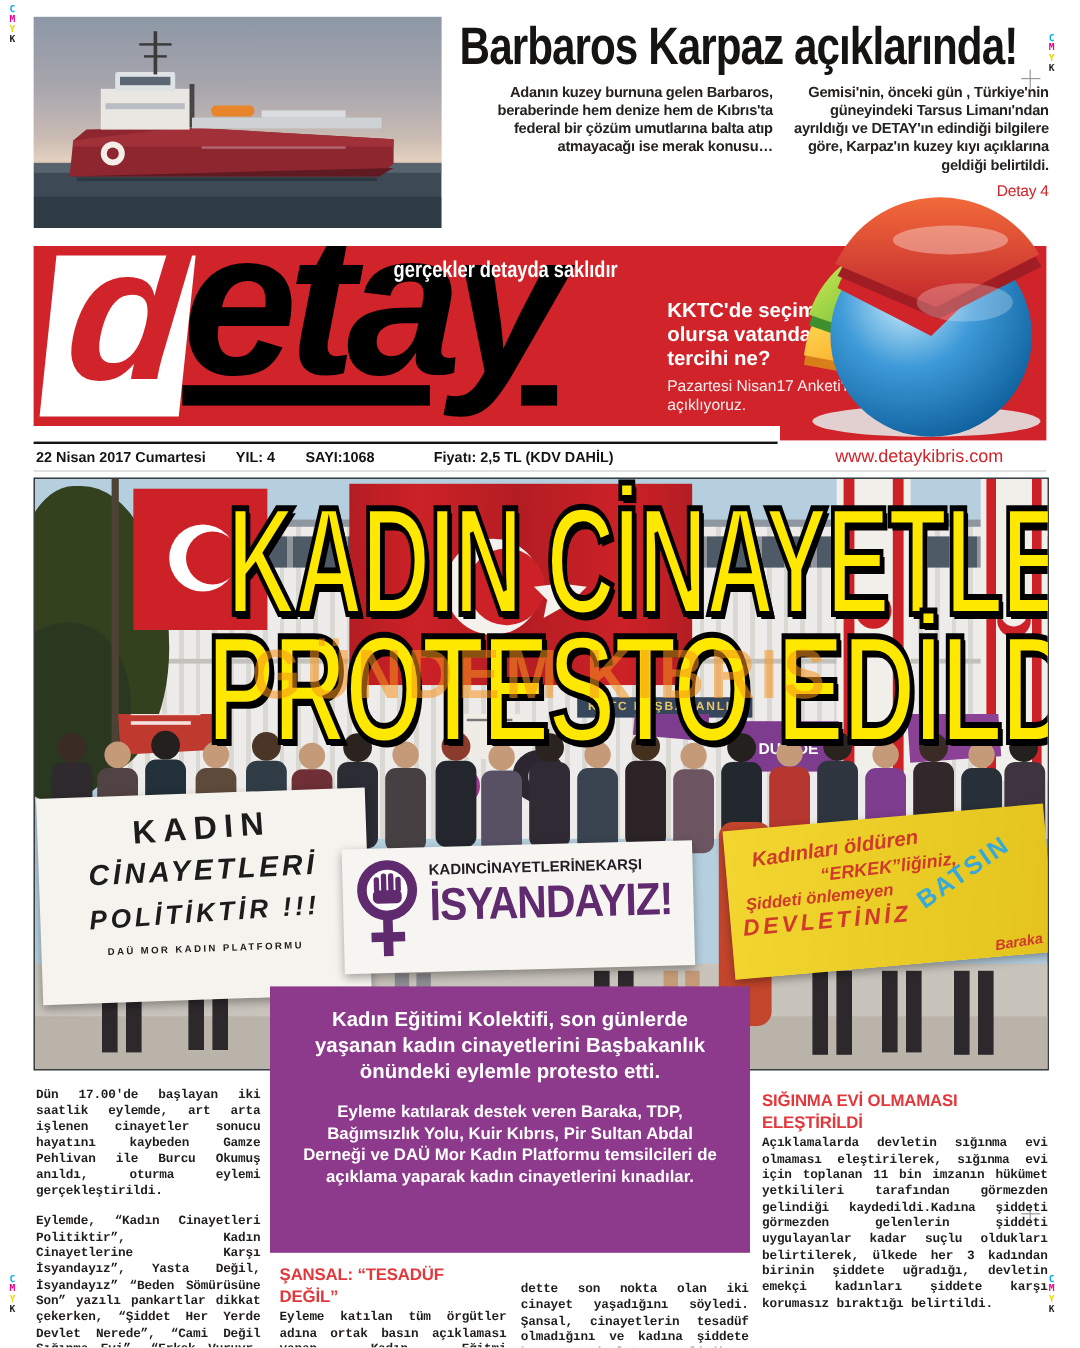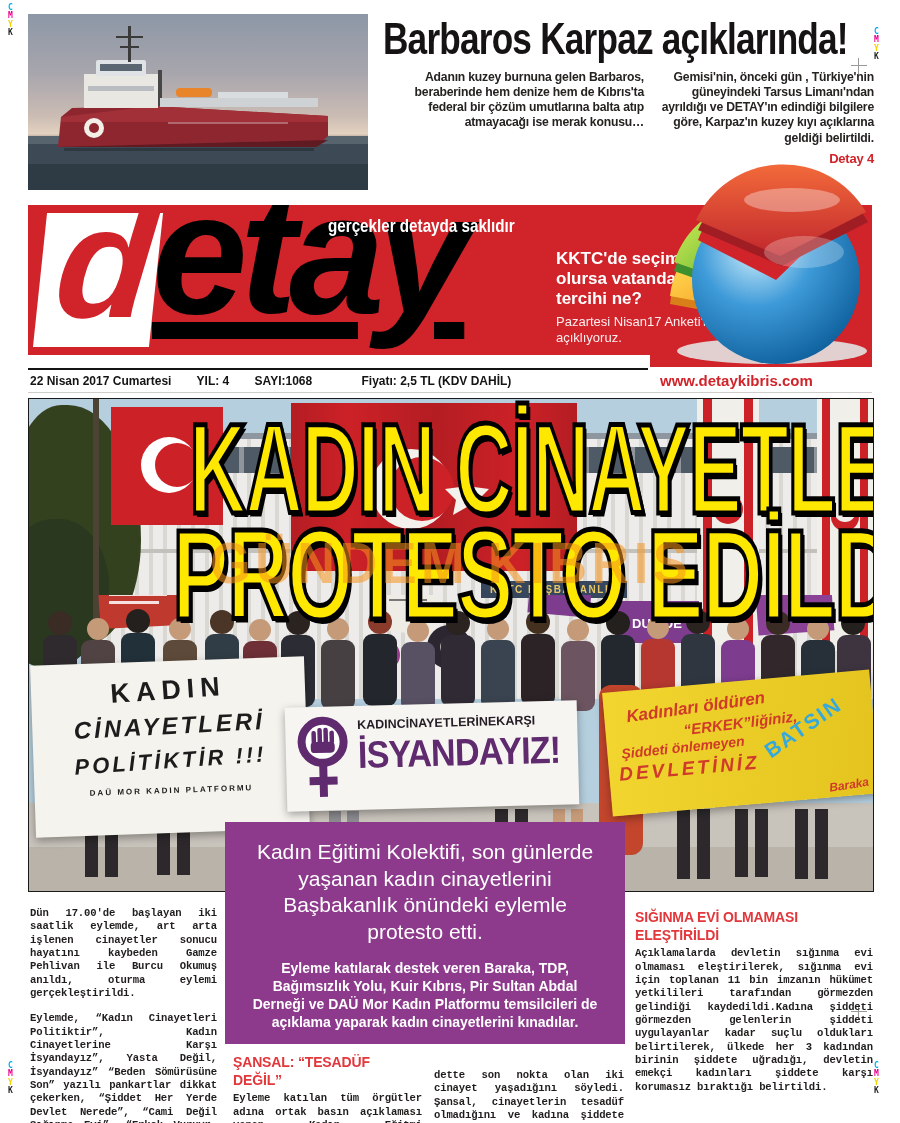--- a/index.html
+++ b/index.html
@@ -17,42 +17,42 @@
     background:linear-gradient(#8d97a6 0%,#a8a6ad 34%,#cbbcb4 58%,#e3d2c0 68%,#baa89d 70%);}
   .ship-photo svg{position:absolute;left:0;top:0;}
   
   .top-headline{position:absolute;left:383px;top:14px;width:492px;font-size:44px;font-weight:bold;
     letter-spacing:-1px;transform:scaleX(.8);transform-origin:left top;white-space:nowrap;color:#161412;}
   .tcol{position:absolute;font-size:12.2px;font-weight:bold;line-height:1.24;letter-spacing:-.2px;
     color:#252320;text-align:right;}
   .tcol1{left:386px;top:70px;width:258px;}
   .tcol2{left:650px;top:70px;width:224px;}
   .tcol p{margin:0 0 5px 0;}
-  .pageref{color:#d1232a;font-size:13px;font-weight:bold;margin-top:2px;}
+  .pageref{color:#d1232a;font-size:13px;font-weight:normal;margin-top:2px;}
   
   .masthead{position:absolute;left:28px;top:205px;width:844px;height:150px;background:#d1232a;overflow:hidden;}
   .masthead-ext{position:absolute;left:650px;top:355px;width:222px;height:12px;background:#d1232a;}
   .logo-dbox{position:absolute;left:12px;top:8px;width:116px;height:134px;background:#fff;transform:skewX(-6deg);}
   .logo-d{position:absolute;left:16px;top:-30px;font-size:158px;font-weight:bold;font-style:italic;
     color:#d1232a;line-height:1;}
   .logo-rest{position:absolute;left:124px;top:-38px;font-size:172px;font-weight:bold;font-style:italic;
     color:#000000;letter-spacing:-8px;line-height:1;text-decoration:underline;}
   .slogan{position:absolute;left:300px;top:10px;font-size:19px;font-weight:bold;color:#fff;
     transform:scaleX(.8);transform-origin:left top;white-space:nowrap;}
   .promo{position:absolute;left:528px;top:44px;width:160px;color:#fff;}
   .promo-q{font-size:17px;font-weight:bold;line-height:1.18;}
   .promo-n{font-size:13px;line-height:1.2;margin-top:5px;color:rgba(255,255,255,.92);}
   .pie{position:absolute;left:652px;top:156px;width:238px;height:212px;z-index:3;}
   
   .dateline-rule{position:absolute;left:28px;top:368px;width:620px;height:2px;background:#141414;}
   .dateline{position:absolute;left:30px;top:374px;font-size:12px;font-weight:bold;color:#141414;white-space:nowrap;}
   .dateline span{margin-right:22px;}
   .dateline .gap{margin-right:46px;}
-  .site{position:absolute;left:660px;top:372px;width:212px;text-align:left;font-size:15px;
-    font-weight:bold;color:#d1232a;}
+  .site{position:absolute;left:660px;top:372px;width:212px;text-align:center;font-size:15px;
+    font-weight:normal;color:#d1232a;}
   .subrule{position:absolute;left:28px;top:392px;width:844px;height:1px;background:#cfcccc;}
   
   .photo{position:absolute;left:28px;top:398px;width:844px;height:492px;overflow:hidden;
     background:#b5cfdf;border:1px solid #1a1a1a;}
   .bldg{position:absolute;left:54px;top:40px;width:790px;height:260px;
     background:repeating-linear-gradient(90deg,#edecea 0 10px,#d9d8d3 10px 14px);}
   .bldg-roof{position:absolute;left:54px;top:34px;width:790px;height:8px;background:#8e979f;}
   .bldg-win{position:absolute;left:54px;top:48px;width:790px;height:26px;
     background:repeating-linear-gradient(90deg,#4e5a66 0 18px,#90959c 18px 23px);}
   .bldg-band{position:absolute;left:54px;top:150px;width:790px;height:4px;background:#c2c1bb;}
@@ -92,21 +92,21 @@
   .by1{font-size:17px;margin:10px 0 0 22px;transform:rotate(-3deg);}
   .by2{font-size:15px;margin:2px 0 0 78px;transform:rotate(-2deg);}
   .by3{font-size:14px;margin:3px 0 0 14px;transform:rotate(-1deg);}
   .by4{font-size:19px;letter-spacing:3px;margin:4px 0 0 10px;}
   .by-ov{position:absolute;right:26px;top:40px;color:#35a8dc;font-size:21px;letter-spacing:2px;
     transform:rotate(-30deg);font-style:normal;font-weight:bold;}
   .by-sig{position:absolute;right:10px;bottom:4px;font-size:12px;transform:rotate(-4deg);}
   
   .caption-box{position:absolute;left:225px;top:822px;width:400px;height:222px;background:#8d3a8d;
     z-index:10;color:#fff;text-align:center;box-sizing:border-box;padding:17px 20px 0;}
-  .cap-lead{font-size:21px;font-weight:normal;line-height:1.27;}
+  .cap-lead{font-size:17px;font-weight:bold;line-height:1.27;}
   .cap-sub{font-size:14px;font-weight:bold;line-height:1.3;margin-top:13px;}
   
   .bodytext{position:absolute;font-size:10.6px;font-weight:bold;line-height:1.26;color:#201e1c;
     text-align:justify;letter-spacing:-.15px;}
   .bodytext p{margin:0 0 12px 0;font-family:Liberation Mono, monospace;}
   .col-left{left:30px;top:907px;width:187px;}
   .col-mid1{left:233px;top:1054px;width:189px;}
   .col-mid2{left:434px;top:1069px;width:190px;}
   .col-right{left:635px;top:907px;width:238px;}
   .subhead{color:#e2373b;font-size:14px;font-weight:bold;margin:0 0 3px 0;text-align:left;}

